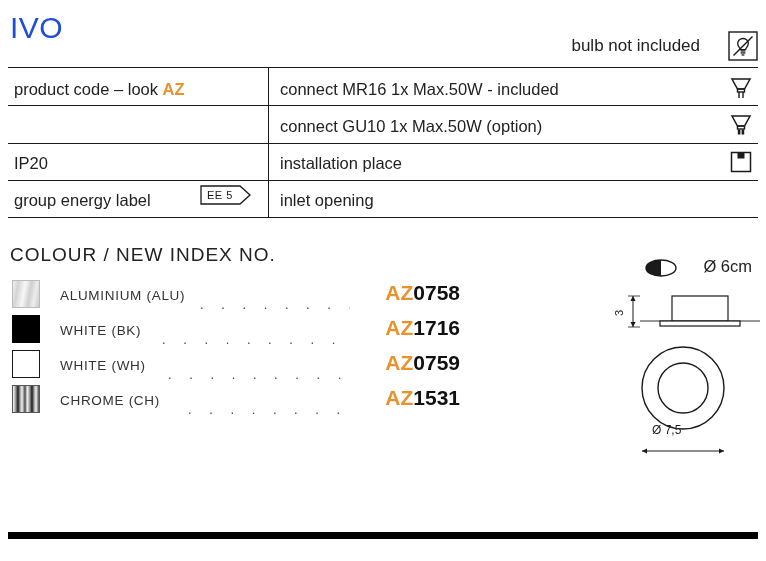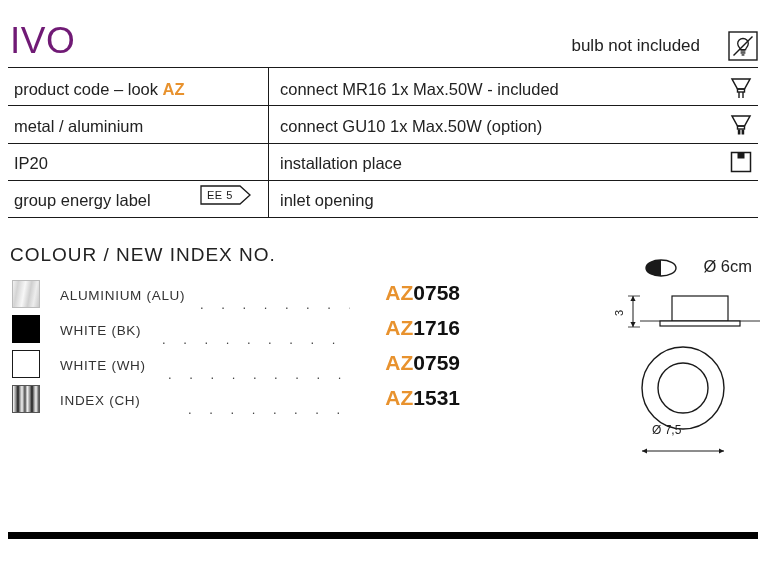--- a/index.html
+++ b/index.html
@@ -14,25 +14,25 @@
     overflow: hidden;
   }
 
   
   .header {
     position: absolute;
     left: 0; top: 0; width: 766px; height: 68px;
   }
   .product-title {
     position: absolute;
-    left: 10px; top: 20px;
-    font-size: 37px;
+    left: 10px; top: 11px;
+    font-size: 30px;
     font-weight: 400;
     letter-spacing: 0.5px;
-    color: #701a75;
+    color: #1d4ed8;
   }
   .bulb-note {
     position: absolute;
     right: 66px; top: 36px;
     font-size: 17px;
     color: #222;
     white-space: nowrap;
   }
   .bulb-icon-box {
     position: absolute;
@@ -219,21 +219,20 @@
   <div class="hrule left-only" style="top:37px;"></div>
   <div class="hrule full" style="top:75px;"></div>
   <div class="hrule right-only" style="top:37px;"></div>
   <div class="hrule full" style="top:112px;"></div>
   <div class="hrule full" style="top:149px;"></div>
 
   <div class="cell cell-left" style="top:12px;">
     <span>product code – look </span><span class="accent">AZ</span>
   </div>
 
-  <div class="cell cell-left" style="top:49px;">metal / aluminium</div>
 
   <div class="cell cell-left" style="top:86px;">IP20</div>
 
   <div class="cell cell-left" style="top:123px;">group energy label</div>
 
   <div class="cell cell-right" style="top:12px;text-align:right;">connect MR16 1x Max.50W - included</div>
 
   <div class="cell cell-right" style="top:49px;">connect GU10 1x Max.50W (option)</div>
 
   <div class="cell cell-right" style="top:86px;">installation place</div>
@@ -302,21 +301,21 @@
 
   <div class="colour-row">
     <div class="swatch sw-wh"></div>
     <div class="colour-name">WHITE (WH)</div>
     <div class="dots" style="left:158px;">. . . . . . . . . . . . .</div>
     <div class="code"><span class="pfx">AZ</span><span>0759</span></div>
   </div>
 
   <div class="colour-row">
     <div class="swatch sw-ch"></div>
-    <div class="colour-name">INDEX (CH)</div>
+    <div class="colour-name">CHROME (CH)</div>
     <div class="dots" style="left:178px;">. . . . . . . . . . . .</div>
     <div class="code"><span class="pfx">AZ</span><span>1531</span></div>
   </div>
 </div>
 
 <div class="drawings">
 
   <svg width="166" height="60" viewBox="0 0 166 60" style="position:absolute; left:0; top:0;">
 
     <line x1="33" y1="11" x2="33" y2="42" stroke="#1a1a1a" stroke-width="1"></line>

